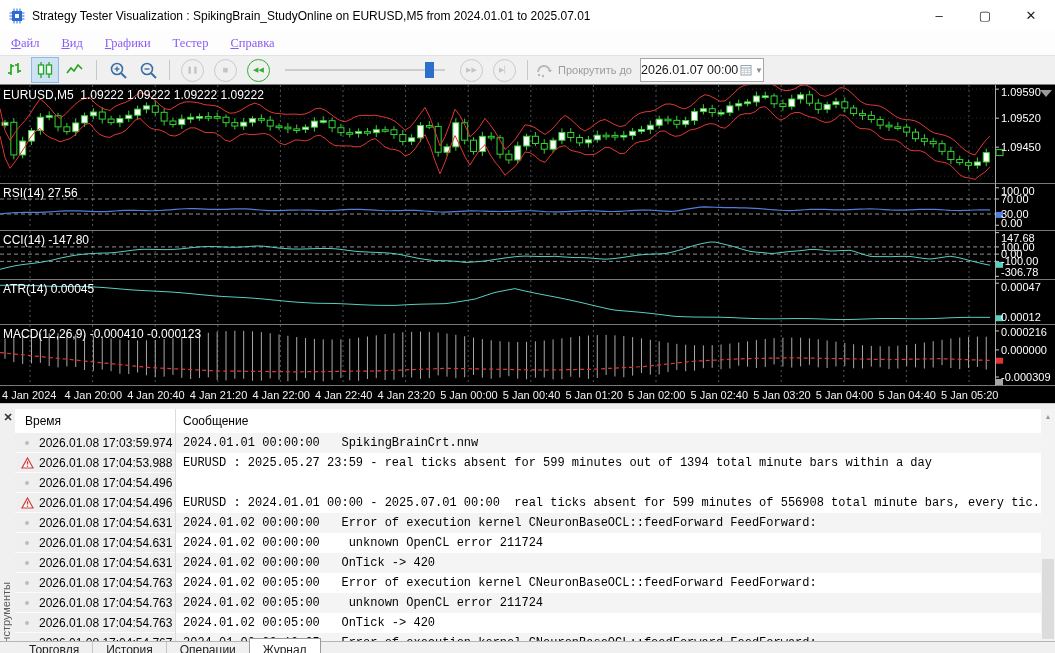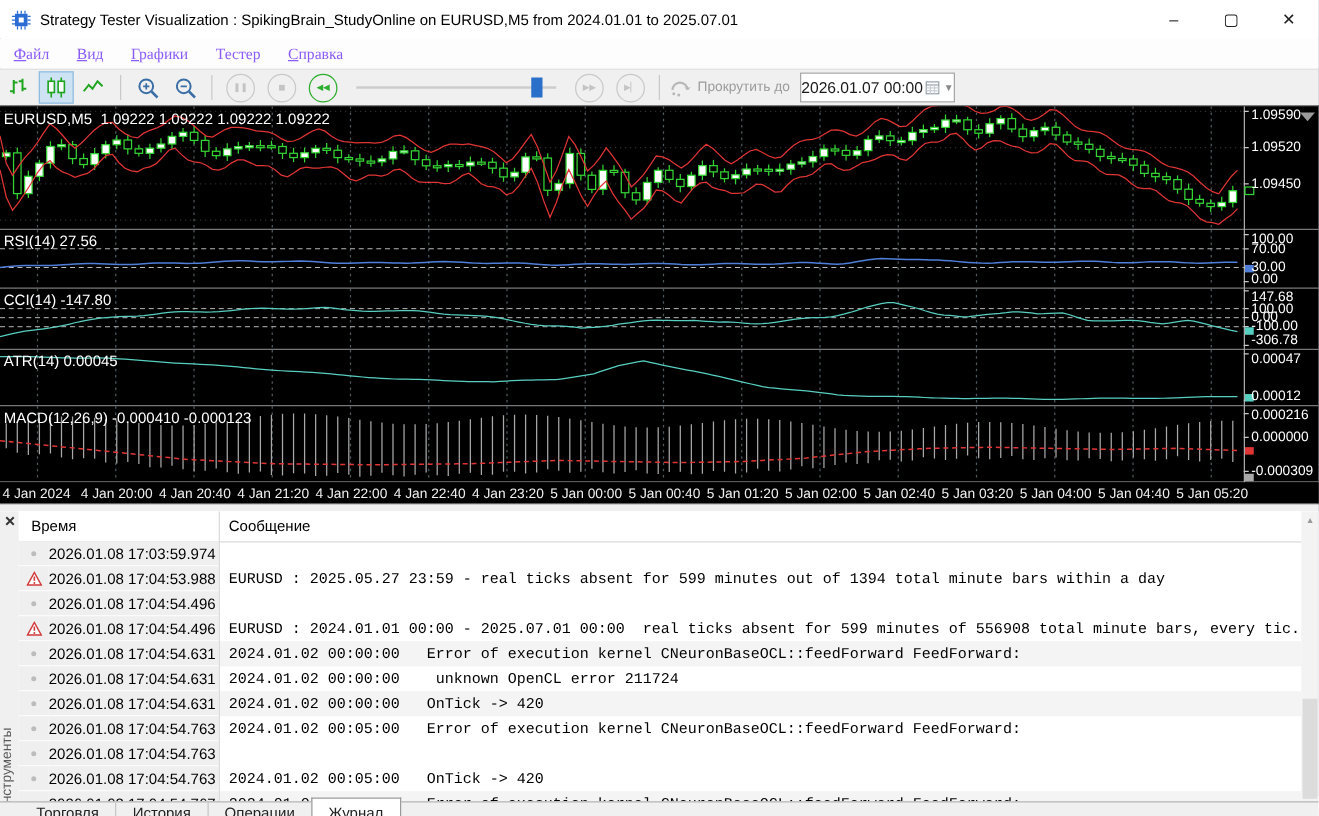--- a/index.html
+++ b/index.html
@@ -723,20 +723,21 @@
       <span class="h-msg">Сообщение</span>
     </div>
     <div class="logrows" id="log-rows">
         <div class="lrow odd">
           <div class="cell-icon">
             <svg width="8" height="8" viewBox="0 0 8 8">
               <circle cx="4" cy="4" r="2" fill="#bcbcbc"></circle>
             </svg>
           </div>
           <div class="cell-time">2026.01.08 17:03:59.974</div>
+          <div class="cell-msg">2024.01.01 00:00:00   SpikingBrainCrt.nnw</div>
         </div>
         <div class="lrow">
           <div class="cell-icon">
             <svg width="13" height="12" viewBox="0 0 13 12">
               <polygon points="6.5,1 12,11 1,11" fill="#fff" stroke="#d23b3b" stroke-width="1.2"></polygon>
               <line x1="6.5" y1="4.2" x2="6.5" y2="7.6" stroke="#d23b3b" stroke-width="1.3"></line>
               <circle cx="6.5" cy="9.3" r="0.8" fill="#d23b3b"></circle>
             </svg>
           </div>
           <div class="cell-time">2026.01.08 17:04:53.988</div>
@@ -797,20 +798,21 @@
           <div class="cell-time">2026.01.08 17:04:54.763</div>
           <div class="cell-msg">2024.01.02 00:05:00   Error of execution kernel CNeuronBaseOCL::feedForward FeedForward:</div>
         </div>
         <div class="lrow odd">
           <div class="cell-icon">
             <svg width="8" height="8" viewBox="0 0 8 8">
               <circle cx="4" cy="4" r="2" fill="#bcbcbc"></circle>
             </svg>
           </div>
           <div class="cell-time">2026.01.08 17:04:54.763</div>
+          <div class="cell-msg">2024.01.02 00:05:00    unknown OpenCL error 211724</div>
         </div>
         <div class="lrow">
           <div class="cell-icon">
             <svg width="8" height="8" viewBox="0 0 8 8">
               <circle cx="4" cy="4" r="2" fill="#bcbcbc"></circle>
             </svg>
           </div>
           <div class="cell-time">2026.01.08 17:04:54.763</div>
           <div class="cell-msg">2024.01.02 00:05:00   OnTick -&gt; 420</div>
         </div>

